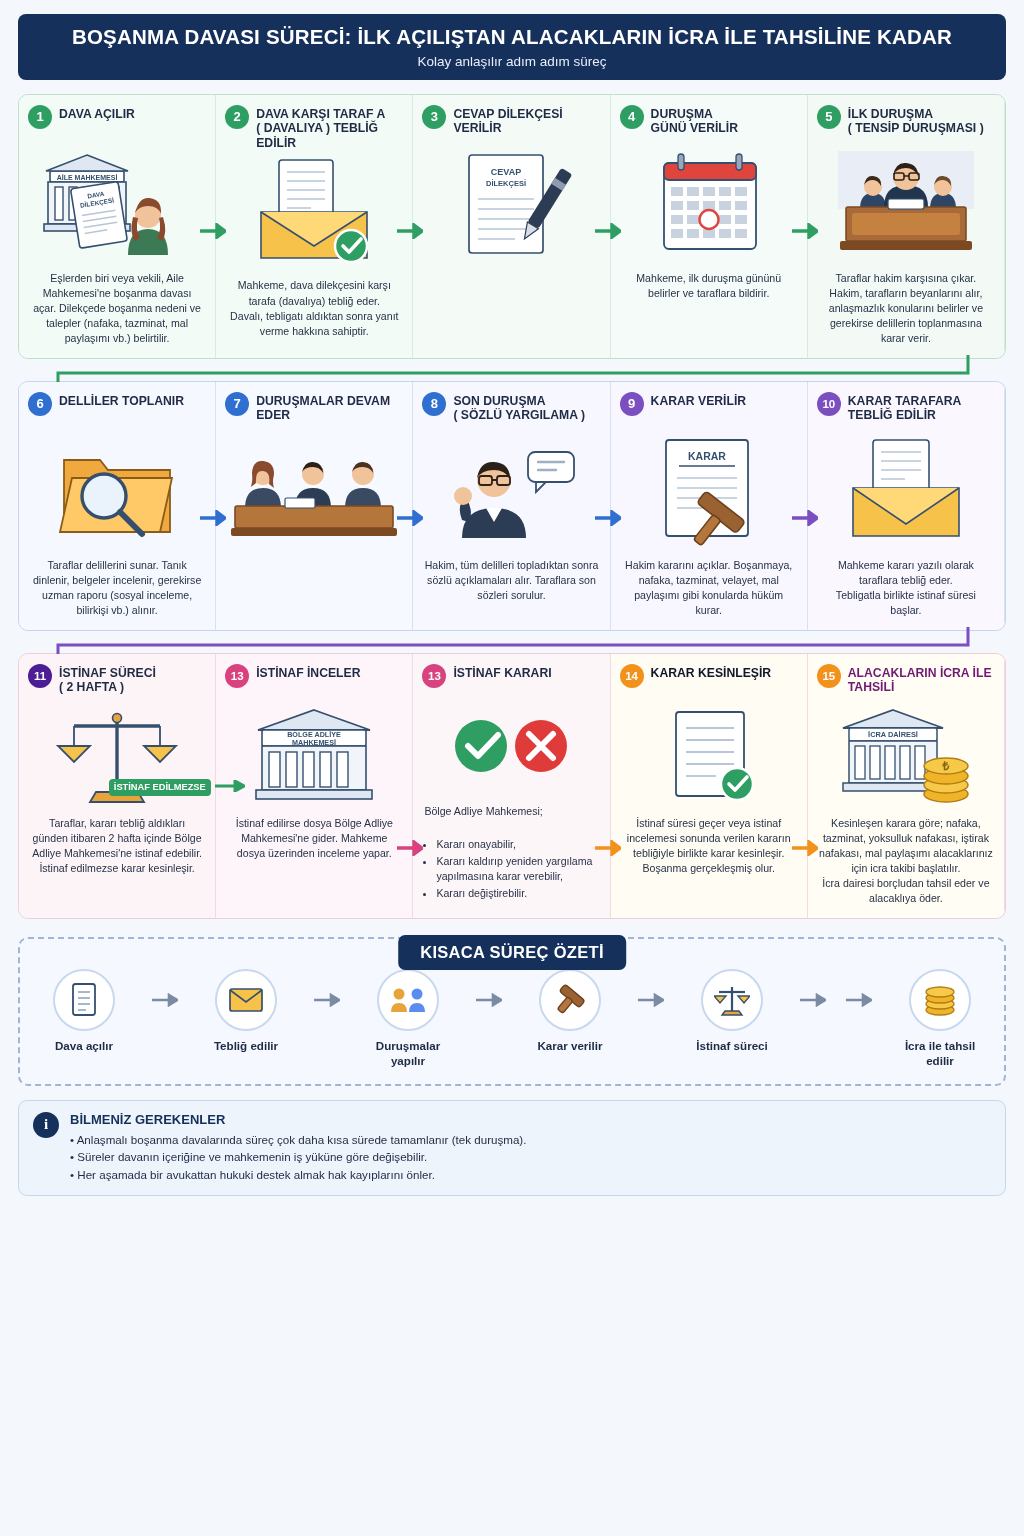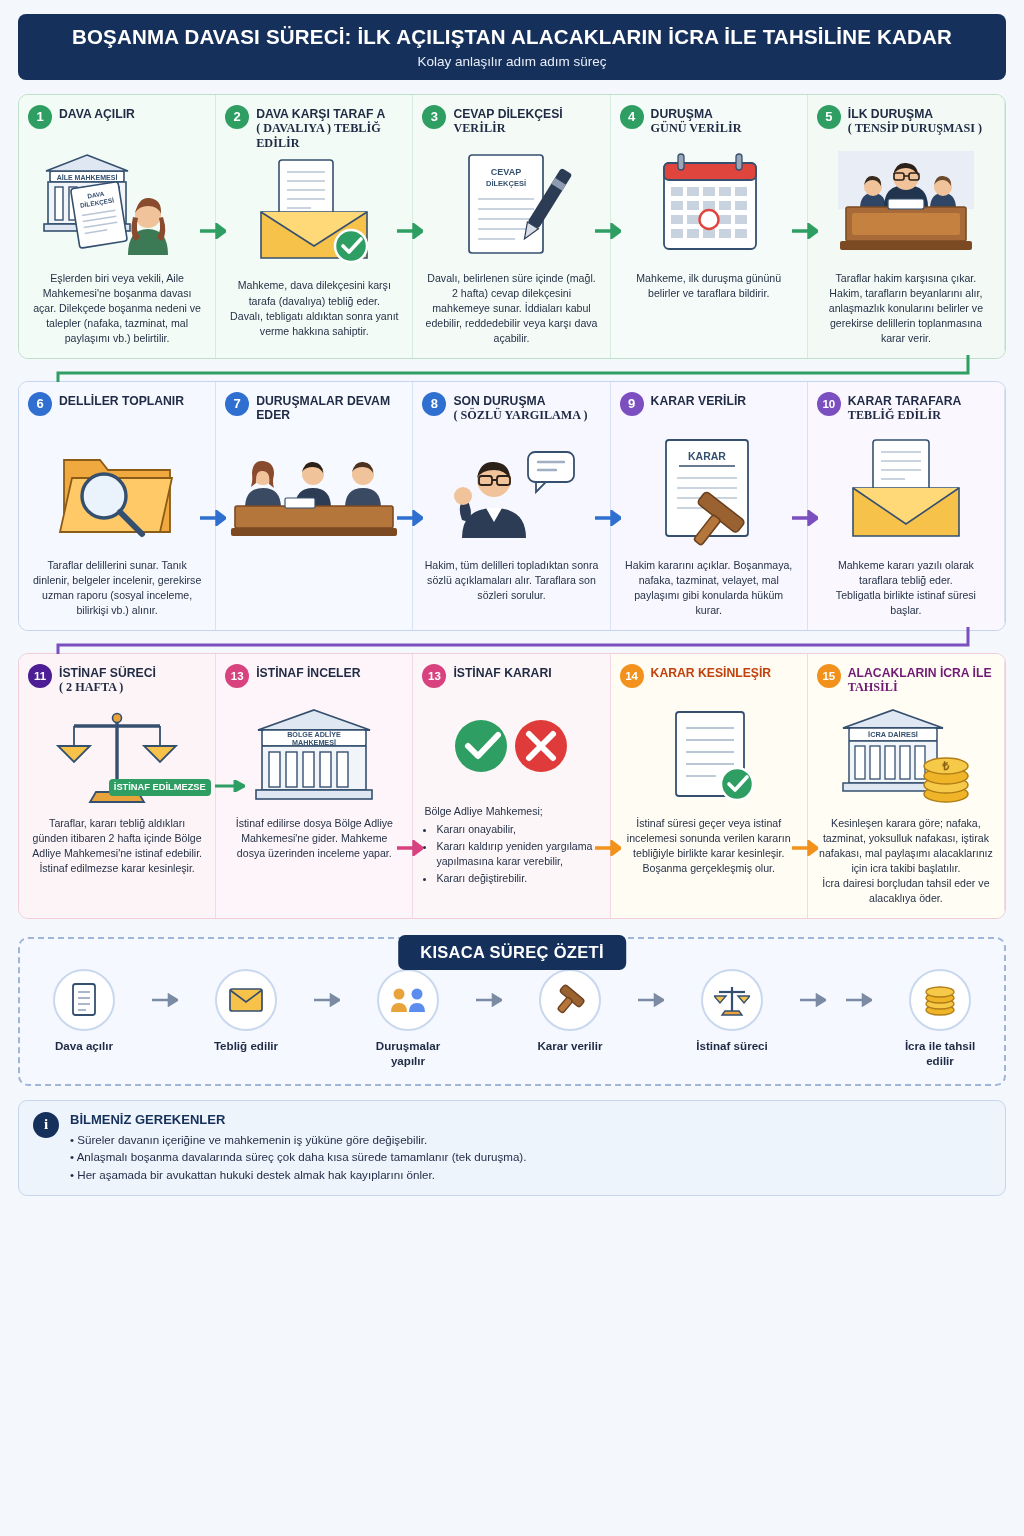--- a/index.html
+++ b/index.html
@@ -50,21 +50,21 @@
   .band.pink .card:nth-child(5){background:#fffdf4;}
 
   .card-head { display: flex; align-items: flex-start; gap: 7px; min-height: 38px; }
   .badge {
     width: 24px; height: 24px; border-radius: 50%; flex: 0 0 24px;
     color: #fff; font-size: 13px; font-weight: bold;
     display: flex; align-items: center; justify-content: center;
   }
   .badge.b10, .badge.b15 { font-size: 11.5px; }
   .card-title { font-size: 12.2px; font-weight: bold; line-height: 1.2; padding-top: 2px; }
-  .card-title .sub { display: block; font-weight: bold; font-family: Liberation Serif, serif; }
+  .card-title .sub { display: block; font-weight: bold; }
 
   .art { height: 118px; display: flex; align-items: flex-start; justify-content: center; margin: 4px 0 6px; }
   .art.short { height: 104px; }
   .desc { font-size: 10.6px; line-height: 1.42; text-align: center; color: #263247; padding: 0 2px; }
   .desc.left { text-align: left; }
   .desc ul { margin: 3px 0 0 12px; }
   .desc li { margin-bottom: 2px; }
 
   
   .arrow {
@@ -232,22 +232,20 @@
               <line x1="41" y1="82" x2="97" y2="82"></line>
             <line x1="41" y1="92" x2="78" y2="92"></line>
           </g>
           <g transform="rotate(32 108 60)">
             <rect x="101" y="18" width="13" height="64" rx="3" fill="#2c3c55"></rect>
             <polygon points="101,82 114,82 107.5,98" fill="#d9dee6" stroke="#2c3c55" stroke-width="1.2"></polygon>
             <rect x="101" y="30" width="13" height="7" fill="#8e9bb0"></rect>
           </g>
         </svg>
       </div>
-      <div class="desc">Davalı, belirlenen süre içinde (mağl. 2 hafta) cevap dilekçesini mahkemeye sunar.
-İddiaları kabul edebilir, reddedebilir veya karşı dava açabilir.</div>
       <div class="arrow">
         <svg width="26" height="16" viewBox="0 0 26 16">
             <path d="M0 8 L17 8 M17 2 L25 8 L17 14 Z" stroke="#2e9e63" stroke-width="3.4" fill="#2e9e63"></path>
           </svg>
       </div>
     </div>
 
     <div class="card">
       <div class="card-head">
         <div class="badge" style="background:#2e9e63">4</div>
@@ -576,38 +574,38 @@
       </div>
       <div class="art short" style="height:92px">
         <svg width="150" height="80" viewBox="0 0 150 80">
           <circle cx="44" cy="40" r="26" fill="#2e9e63"></circle>
           <path d="M31 40 l10 10 l20 -21" stroke="#fff" stroke-width="6" fill="none" stroke-linecap="round" stroke-linejoin="round"></path>
           <circle cx="104" cy="40" r="26" fill="#e03b3b"></circle>
           <path d="M92 28 l24 24 M116 28 l-24 24" stroke="#fff" stroke-width="6" stroke-linecap="round"></path>
         </svg>
       </div>
       <div class="desc left">
-        <div style="margin-bottom:3px;">Bölge Adliye Mahkemesi;</div>
+        <div style="margin-bottom:18px;">Bölge Adliye Mahkemesi;</div>
         <ul>
           <li>Kararı onayabilir,</li>
           <li>Kararı kaldırıp yeniden yargılama yapılmasına karar verebilir,</li>
           <li>Kararı değiştirebilir.</li>
         </ul>
       </div>
       <div class="arrow" style="top:186px">
         <svg width="26" height="16" viewBox="0 0 26 16">
             <path d="M0 8 L17 8 M17 2 L25 8 L17 14 Z" stroke="#f2921d" stroke-width="3.4" fill="#f2921d"></path>
           </svg>
       </div>
     </div>
 
     <div class="card">
       <div class="card-head">
         <div class="badge b10" style="background:#f2921d">14</div>
-        <div class="card-title" style="color:#c2410c">
+        <div class="card-title" style="color:#0f172a">
           <span>KARAR KESİNLEŞİR</span>
         </div>
       </div>
       <div class="art short">
         <svg width="130" height="104" viewBox="0 0 130 104">
           <rect x="32" y="6" width="68" height="84" rx="3" fill="#fff" stroke="#35506f" stroke-width="1.8"></rect>
           <g stroke="#b9c6d6" stroke-width="1.8">
             <line x1="42" y1="22" x2="90" y2="22"></line>
               <line x1="42" y1="34" x2="90" y2="34"></line>
             <line x1="42" y1="46" x2="90" y2="46"></line>
@@ -774,20 +772,20 @@
       </div>
 
     </div>
   </div>
 
   <div class="notes">
     <div class="info-icon">i</div>
     <div>
       <div class="notes-title">BİLMENİZ GEREKENLER</div>
       <ul>
+        <li>Anlaşmalı boşanma davalarında süreç çok daha kısa sürede tamamlanır (tek duruşma).</li>
         <li>Süreler davanın içeriğine ve mahkemenin iş yüküne göre değişebilir.</li>
-        <li>Anlaşmalı boşanma davalarında süreç çok daha kısa sürede tamamlanır (tek duruşma).</li>
         <li>Her aşamada bir avukattan hukuki destek almak hak kayıplarını önler.</li>
       </ul>
     </div>
   </div>
 
 </div>
 
 </body></html>

